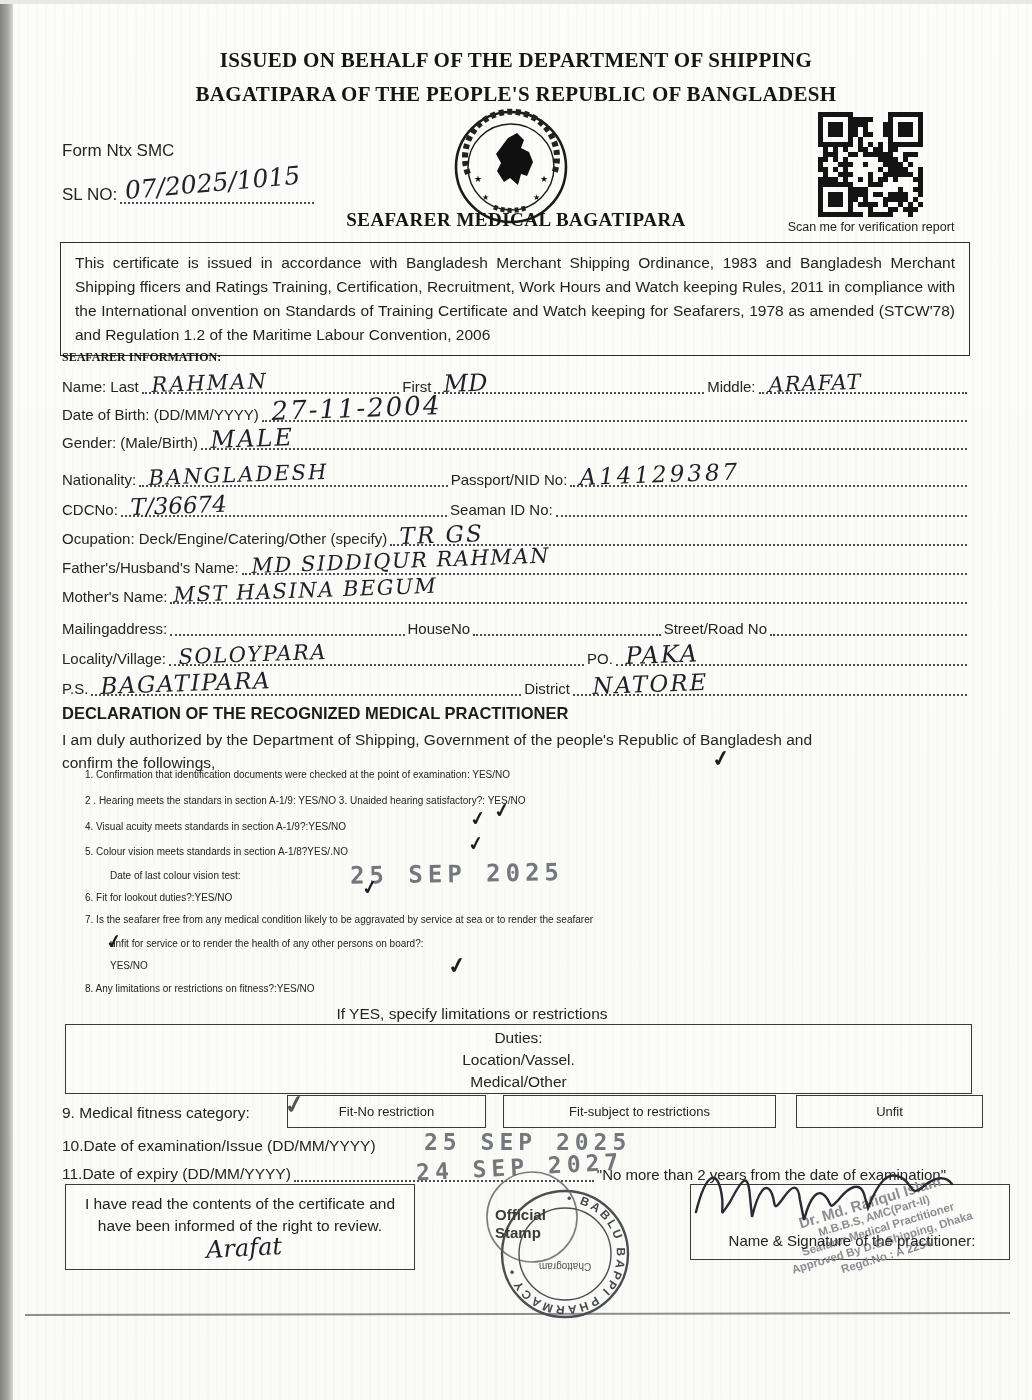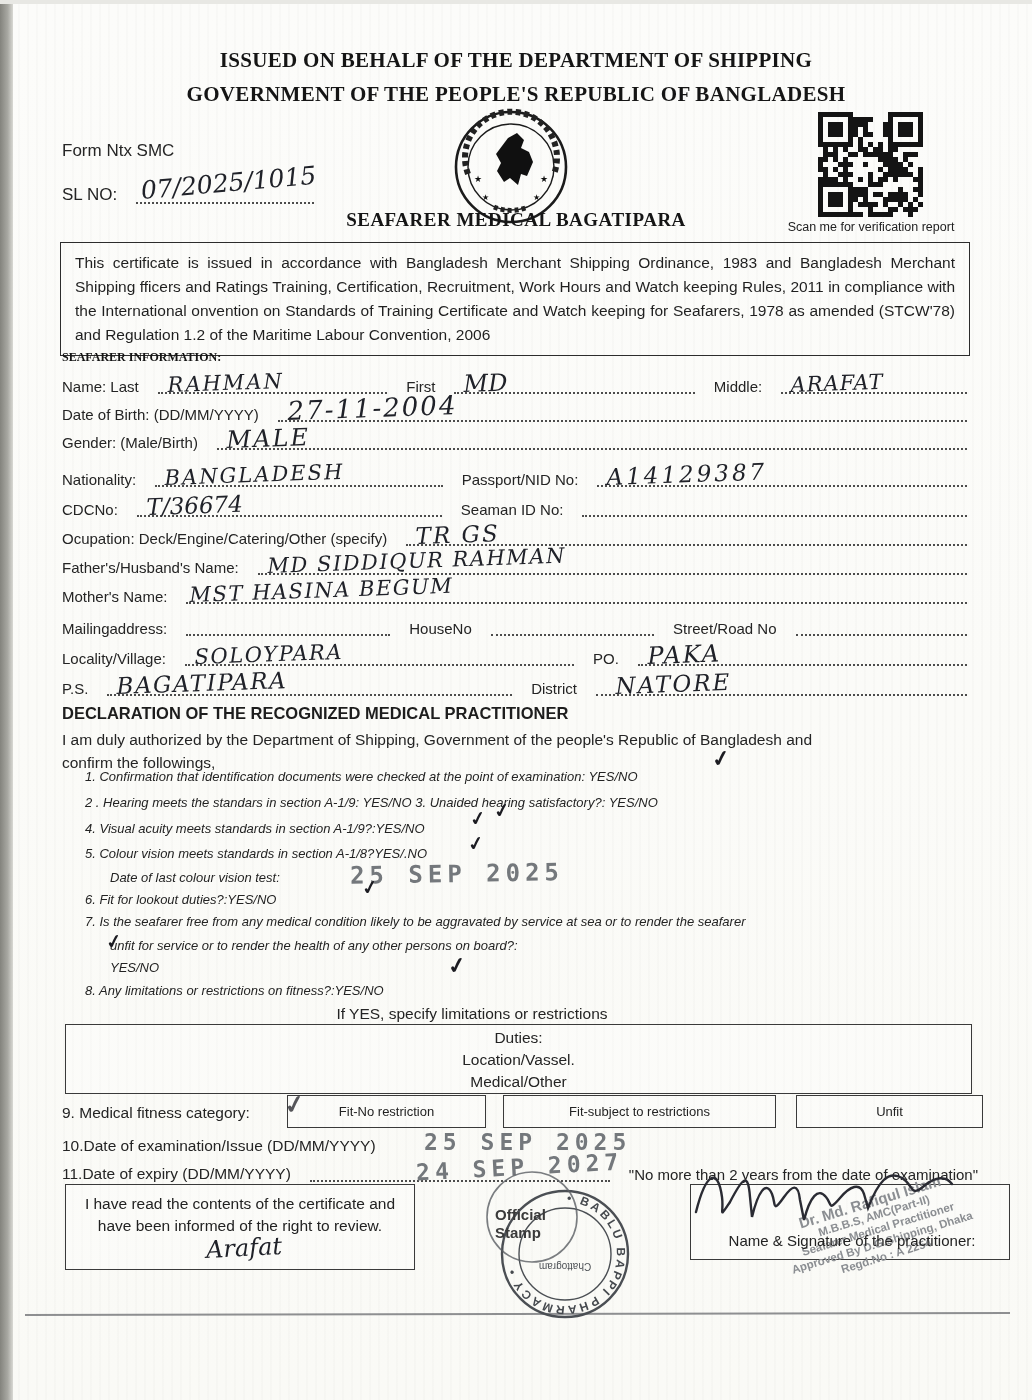--- a/index.html
+++ b/index.html
@@ -13,38 +13,38 @@
   }
   .scan-edge{position:absolute;left:0;top:0;width:13px;height:1400px;
     background:linear-gradient(90deg,#83837d,#a9a9a3 60%,#d9d9d4);}
   .abs{position:absolute;}
   .serifb{font-family:"Liberation Serif",serif;font-weight:700;color:#151515;}
   .lbl{font-family:"Liberation Sans",sans-serif;color:#262626;}
   .hw{font-family:"DejaVu Serif",serif;font-style:italic;color:#202229;}
   .stampd{font-family:"DejaVu Sans Mono",monospace;font-weight:700;color:#74787c;letter-spacing:5px;white-space:nowrap;}
   .chk{position:absolute;font-size:22px;font-weight:700;color:#1c1c22;transform:rotate(-10deg);line-height:1;}
   .hdr{left:0;right:0;text-align:center;font-size:21px;letter-spacing:.3px;}
-  .frow{position:absolute;left:62px;right:62px;display:flex;align-items:flex-end;font-size:15px;height:22px;white-space:nowrap;gap:16px;}
+  .frow{position:absolute;left:62px;right:62px;display:flex;align-items:flex-end;font-size:15px;height:22px;white-space:nowrap;}
   .frow .lab{margin-bottom:-1px;}
   .dots{flex:1;border-bottom:2px dotted #4c4c4c;position:relative;height:100%;margin:0 3px;}
   .dots.fix{flex:none;}
   .hv{position:absolute;bottom:-4px;left:10px;font-size:21px;line-height:1;white-space:nowrap;transform:rotate(-2deg);transform-origin:left bottom;}
-  .ditem{position:absolute;left:85px;right:38px;font-size:13px;color:#232323;white-space:nowrap;font-style:italic;}
+  .ditem{position:absolute;left:85px;right:38px;font-size:10px;color:#232323;white-space:nowrap;}
   .box{position:absolute;border:1.6px solid #3a3a3a;background:rgba(255,255,255,0.25);text-align:center;}
   .fitlab{display:flex;align-items:center;justify-content:center;height:100%;font-size:13px;color:#232323;}
   .stamp-txt{position:absolute;color:#8b8e92;font-weight:700;font-size:11.5px;line-height:14px;text-align:center;transform:rotate(-17deg);white-space:nowrap;}
 </style>
 </head>
 <body>
 
 <div class="page">
   <div class="scan-edge"></div>
 
   <div class="abs hdr serifb" style="top:44px;">ISSUED ON BEHALF OF THE DEPARTMENT OF SHIPPING</div>
-  <div class="abs hdr serifb" style="top:78px;">GOVERNMENT OF THE PEOPLE'S REPUBLIC OF BANGLADESH</div>
+  <div class="abs hdr serifb" style="top:78px;">BAGATIPARA OF THE PEOPLE'S REPUBLIC OF BANGLADESH</div>
 
   <div class="abs lbl" style="left:62px;top:137px;font-size:17px;">Form Ntx SMC</div>
 
   <div class="frow" style="top:178px;left:62px;right:auto;width:255px;">
     <span class="lab" style="font-size:17px;">SL NO:</span>
     <span class="dots">
       <span class="hv hw" style="font-size:25px;bottom:-1px;left:6px;transform:rotate(-5deg);">07/2025/1015</span>
     </span>
   </div>
 

